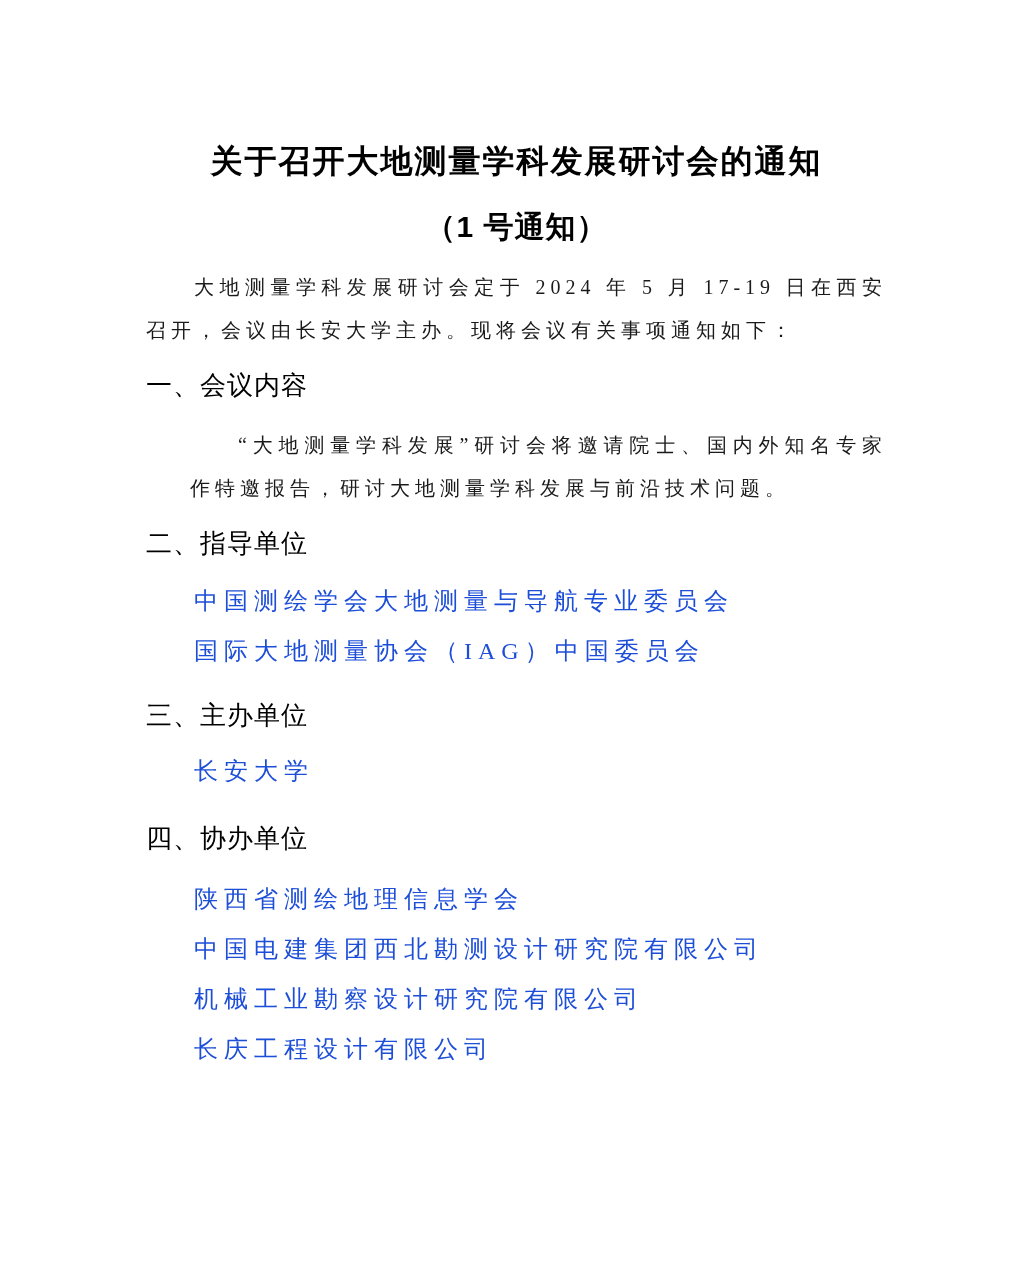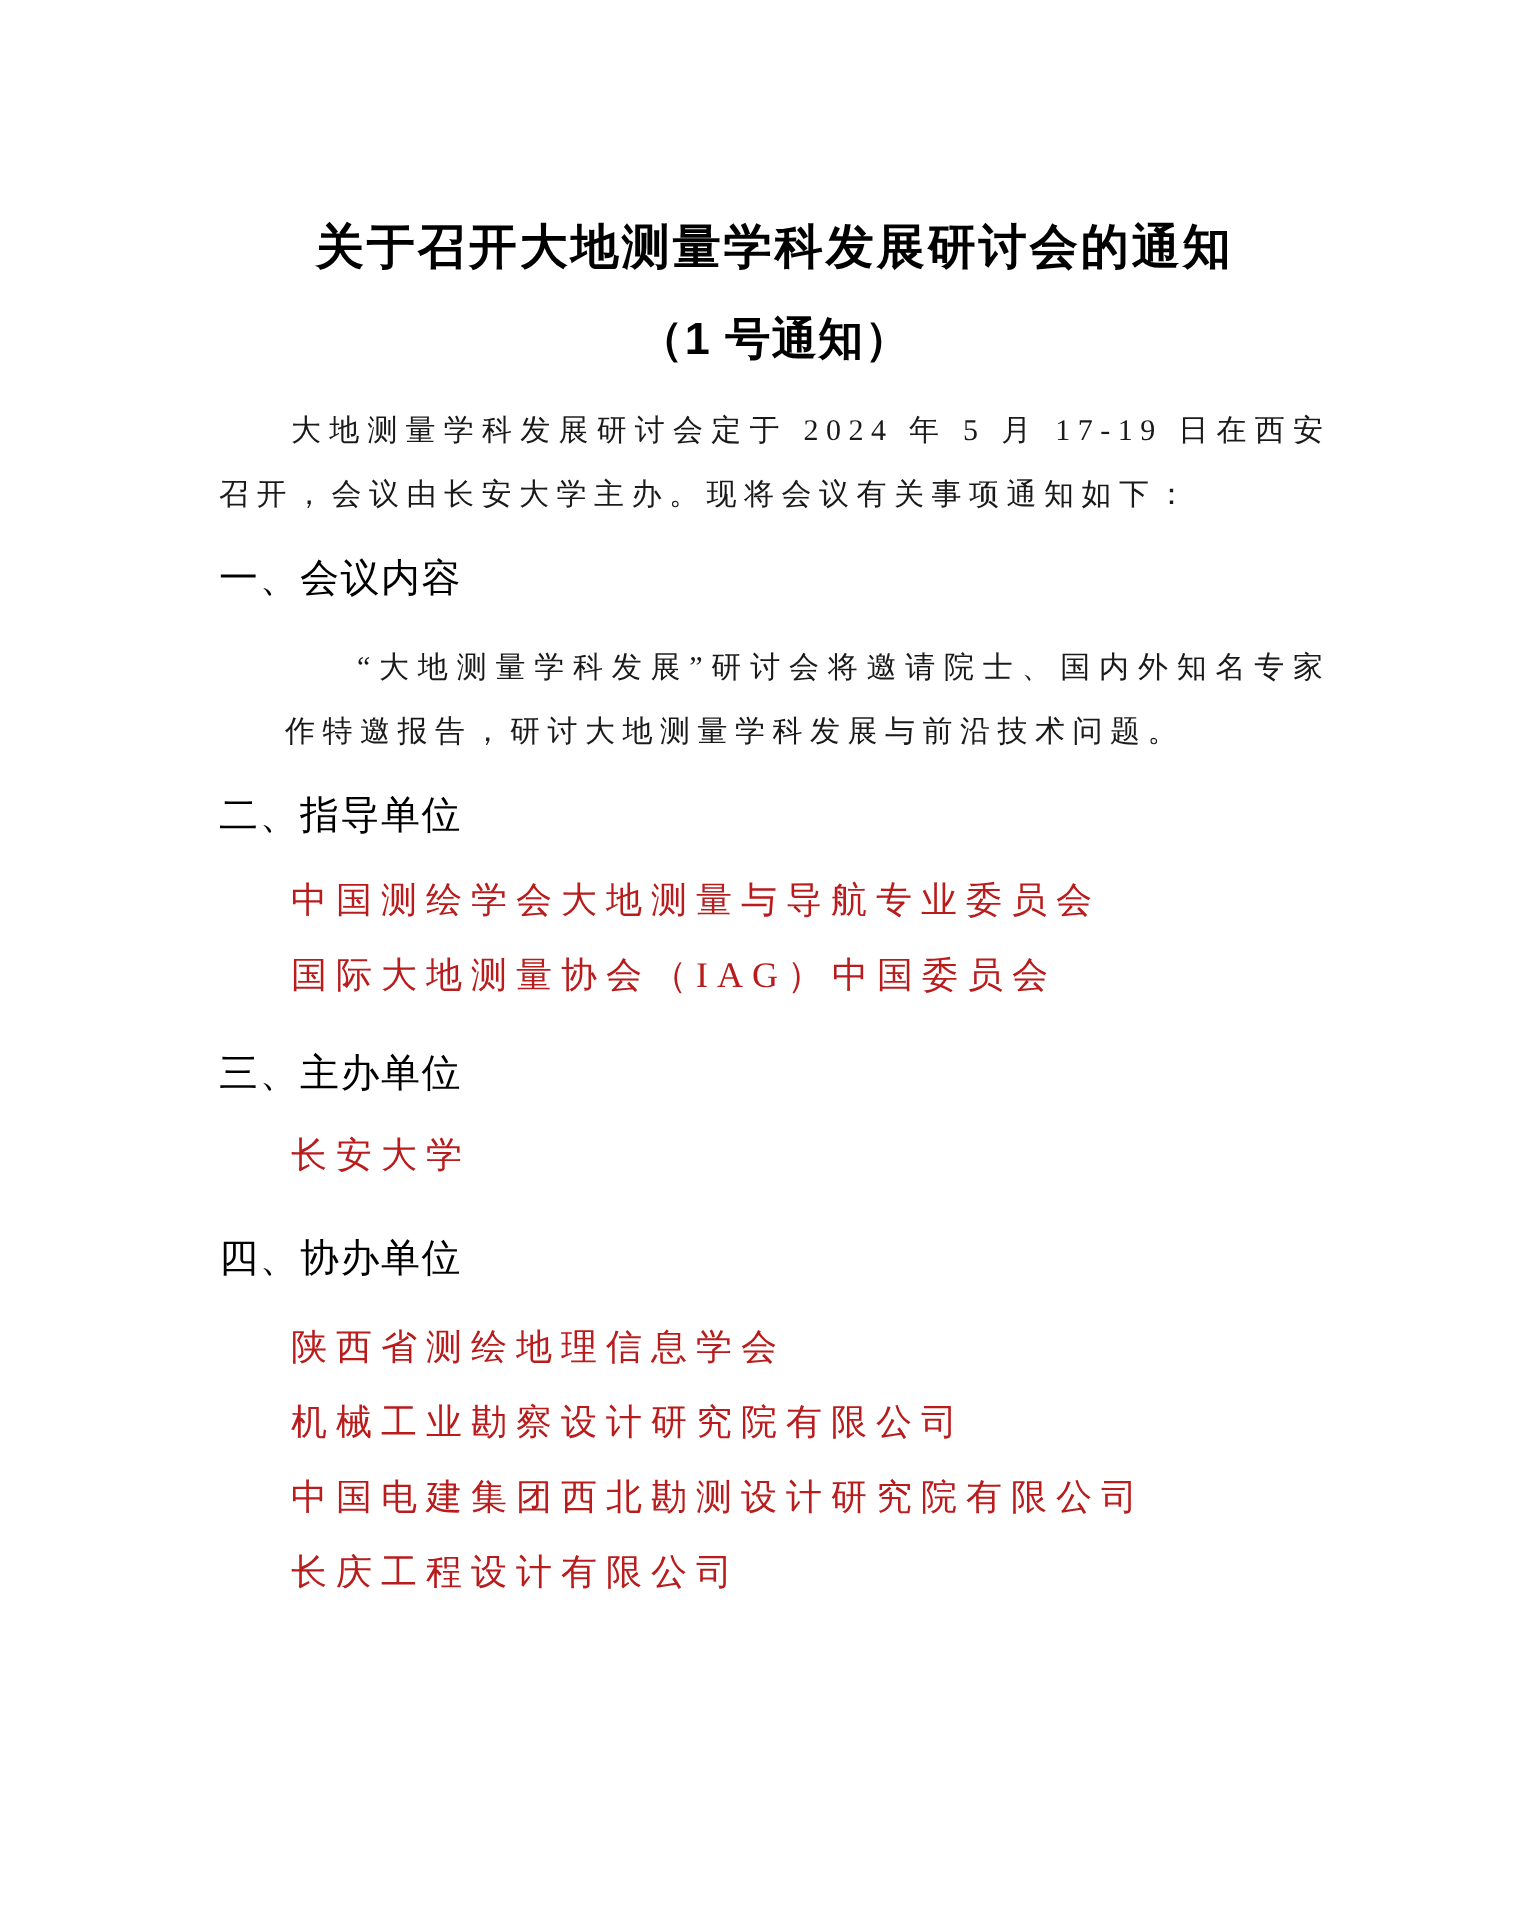--- a/index.html
+++ b/index.html
@@ -17,21 +17,21 @@
   .page {
     box-sizing: border-box;
     width: 1024px;
     height: 1281px;
     padding: 0 137px 0 146px;
     background: #ffffff;
   }
   .doc-title {
     margin: 0;
     padding-top: 140px;
-    font-family: Liberation Serif, serif;
+    font-family: Liberation Mono, monospace;
     font-weight: bold;
     font-size: 32px;
     line-height: 48px;
     letter-spacing: 2px;
     text-align: center;
     color: #000000;
   }
   .doc-subtitle {
     margin: 16px 0 16px 0;
     font-family: "Liberation Sans", "DejaVu Sans", sans-serif;
@@ -70,21 +70,21 @@
     list-style: none;
     margin: 13px 0 0 0;
     padding: 0 0 0 48px;
   }
   .org-list.guide { margin-top: 10px; }
   .org-list.host  { margin-top: 8px; }
   .org-list li {
     font-size: 24px;
     line-height: 50px;
     letter-spacing: 6px;
-    color: #b91c1c;
+    color: #1d4ed8;
   }
 </style>
 </head>
 <body>
 
 <div class="page">
 
   <h1 class="doc-title">关于召开大地测量学科发展研讨会的通知</h1>
 
   <h2 class="doc-subtitle">（1 号通知）</h2>
@@ -105,19 +105,19 @@
   <h3 class="section-heading h3">三、主办单位</h3>
 
   <ul class="org-list host">
     <li>长安大学</li>
   </ul>
 
   <h3 class="section-heading h4">四、协办单位</h3>
 
   <ul class="org-list">
     <li>陕西省测绘地理信息学会</li>
+    <li>中国电建集团西北勘测设计研究院有限公司</li>
     <li>机械工业勘察设计研究院有限公司</li>
-    <li>中国电建集团西北勘测设计研究院有限公司</li>
     <li>长庆工程设计有限公司</li>
 
   </ul>
 
 </div>
 
 </body></html>

